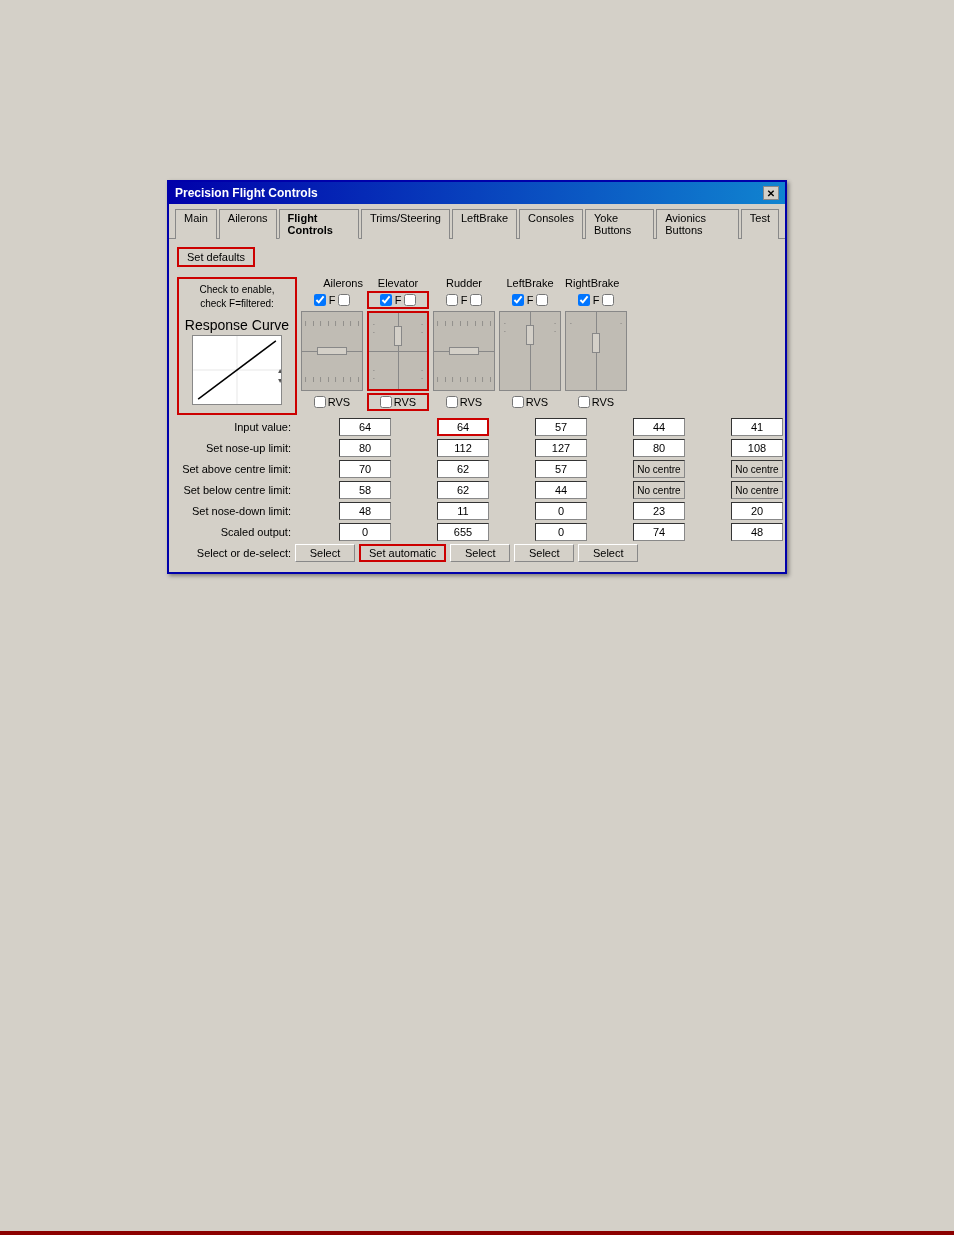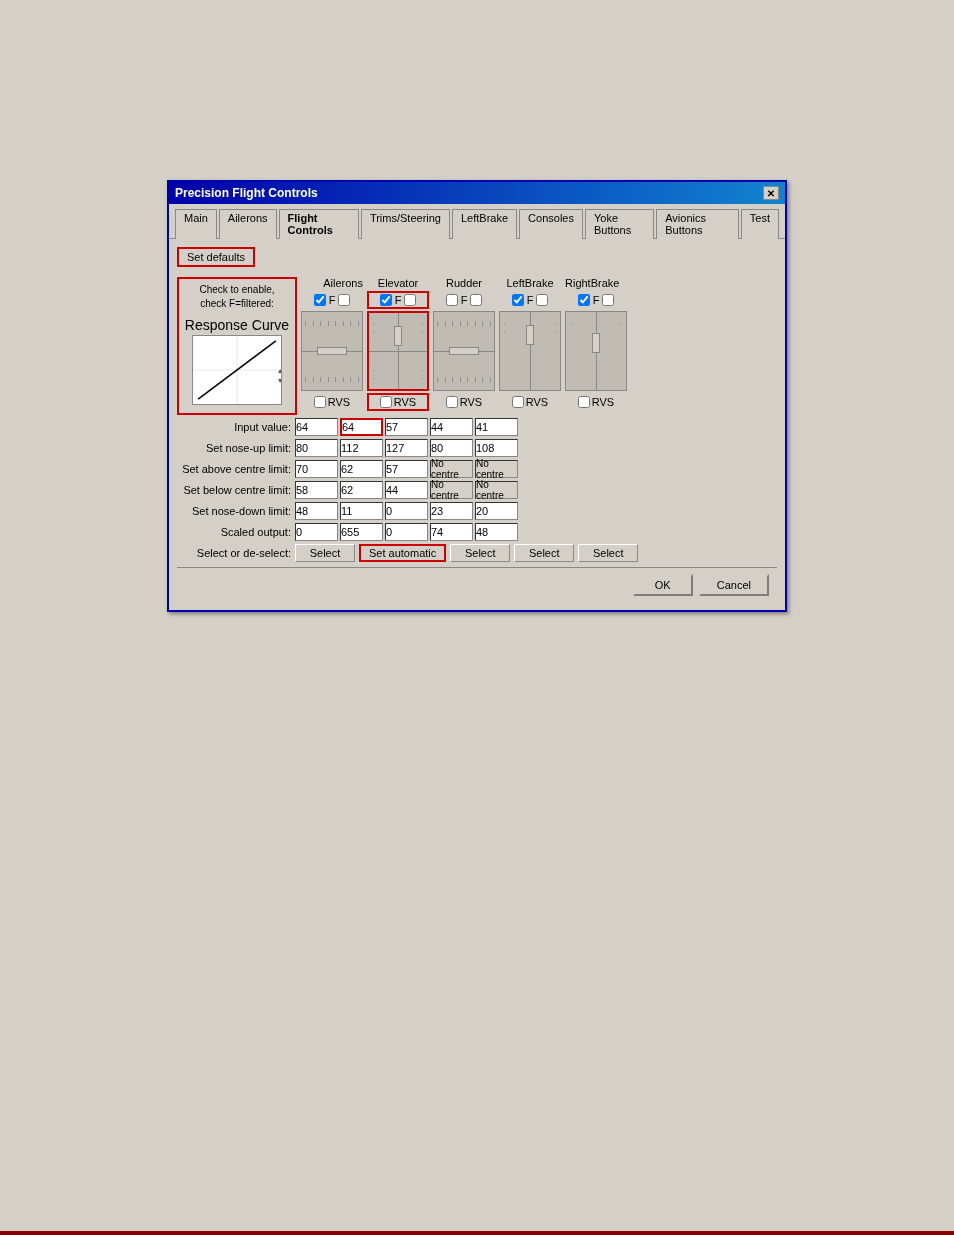--- a/index.html
+++ b/index.html
@@ -143,26 +143,27 @@
       font-size: 11px;
       flex-shrink: 0;
     }
 
     .full-row-inputs {
       display: flex;
       gap: 2px;
     }
 
     .val-field {
-      width: 43px;
+      width: 52px;
       height: 18px;
       border: 1px inset #888;
       background: white;
-      text-align: left;
-      font-size: 11px;
+      text-align: center;
+      font-size: 11px;
+      margin-left: 44px;
     }
 
     .page-bottom-line {
       position: fixed;
       bottom: 0;
       left: 0;
       width: 100%;
       height: 4px;
       background: #8b0000;
     }
@@ -474,21 +475,17 @@
           <button class="select-btn">Select</button>
           <button class="select-btn set-auto">Set automatic</button>
           <button class="select-btn">Select</button>
           <button class="select-btn">Select</button>
           <button class="select-btn">Select</button>
         </div>
       </div>
 
     </div>
 
-    <div class="bottom-bar">
-      <button class="bottom-btn">OK</button>
-      <button class="bottom-btn">Cancel</button>
-    </div>
 
   </div>
 </div>
 
 <div class="page-bottom-line"></div>
 
 </body></html>

